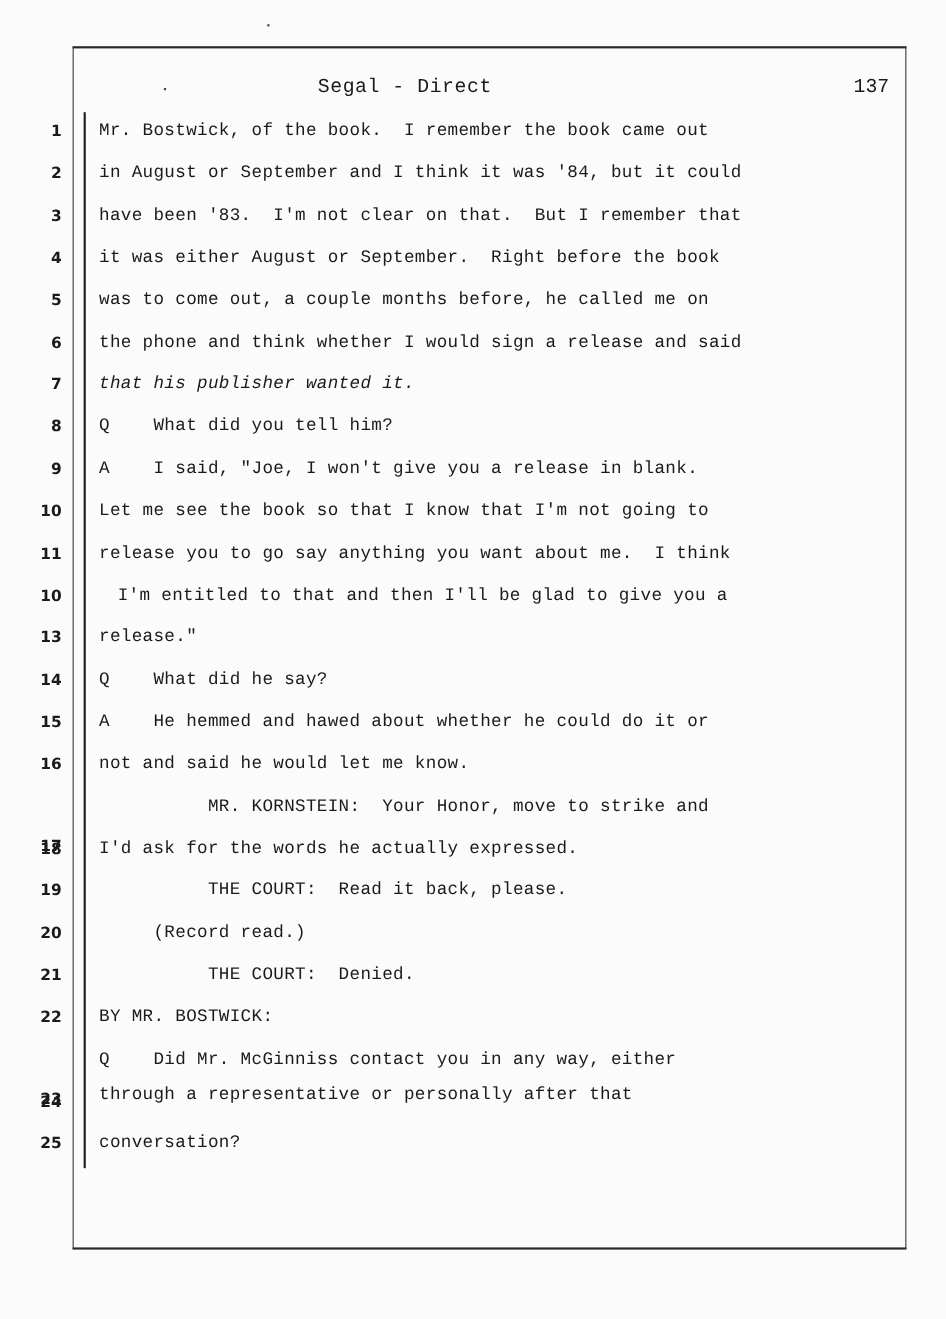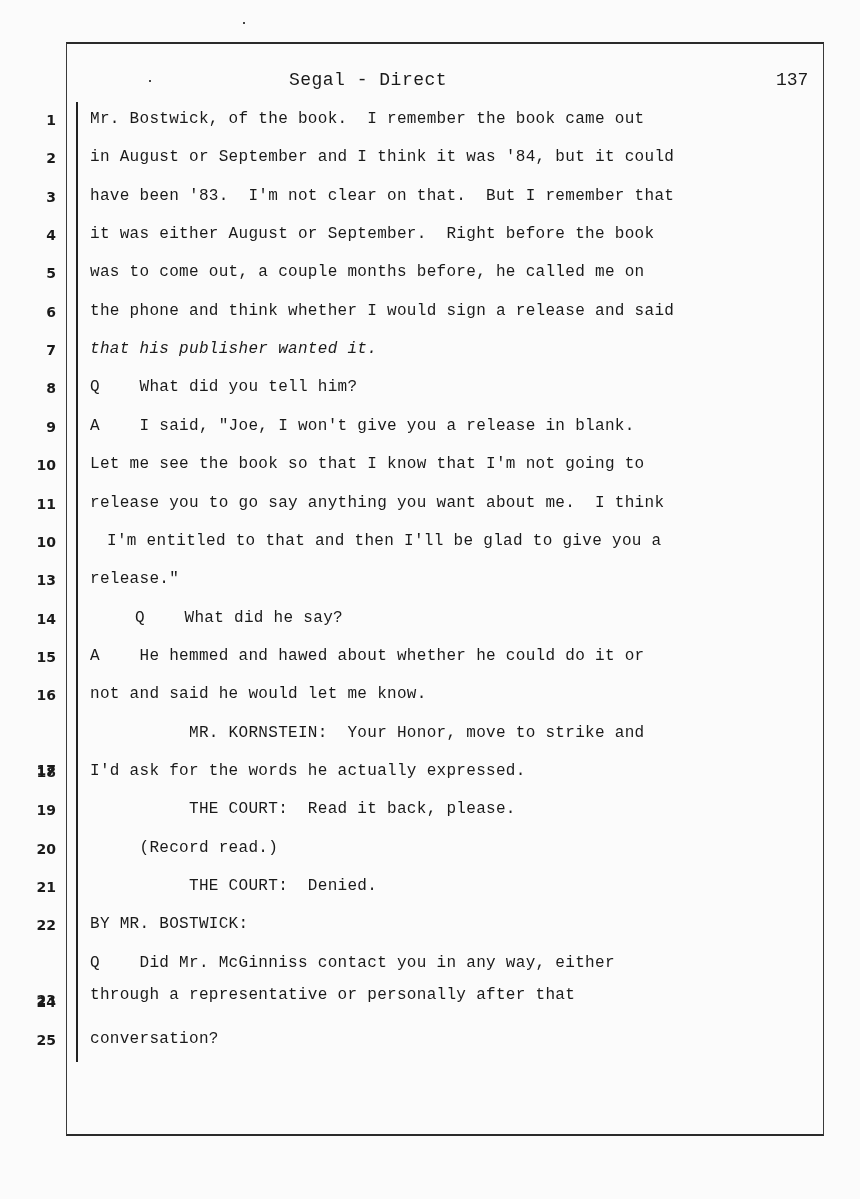--- a/index.html
+++ b/index.html
@@ -92,21 +92,21 @@
     <div class="line-text" style="top: 416.8px;">A    I said, "Joe, I won't give you a release in blank.</div>
     <div class="line-no" style="top: 457.15px;">10</div>
     <div class="line-text" style="top: 455.15px;">Let me see the book so that I know that I'm not going to</div>
     <div class="line-no" style="top: 495.5px;">11</div>
     <div class="line-text" style="top: 493.5px;">release you to go say anything you want about me.  I think</div>
     <div class="line-no" style="top: 533.85px;">10</div>
     <div class="line-text" style="top: 531.85px; margin-left: 17px;">I'm entitled to that and then I'll be glad to give you a</div>
     <div class="line-no" style="top: 572.2px;">13</div>
     <div class="line-text" style="top: 570.2px;">release."</div>
     <div class="line-no" style="top: 610.55px;">14</div>
-    <div class="line-text" style="top: 608.55px; margin-left: 45px;">Q    What did he say?</div>
+    <div class="line-text" style="top: 608.55px;">Q    What did he say?</div>
     <div class="line-no" style="top: 648.9px;">15</div>
     <div class="line-text" style="top: 646.9px;">A    He hemmed and hawed about whether he could do it or</div>
     <div class="line-no" style="top: 687.25px;">16</div>
     <div class="line-text" style="top: 685.25px;">not and said he would let me know.</div>
     <div class="line-no" style="top: 762px;">17</div>
     <div class="line-text" style="top: 723.6px;">          MR. KORNSTEIN:  Your Honor, move to strike and</div>
     <div class="line-no" style="top: 763.95px;">18</div>
     <div class="line-text" style="top: 761.95px;">I'd ask for the words he actually expressed.</div>
     <div class="line-no" style="top: 802.3px;">19</div>
     <div class="line-text" style="top: 800.3px;">          THE COURT:  Read it back, please.</div>

